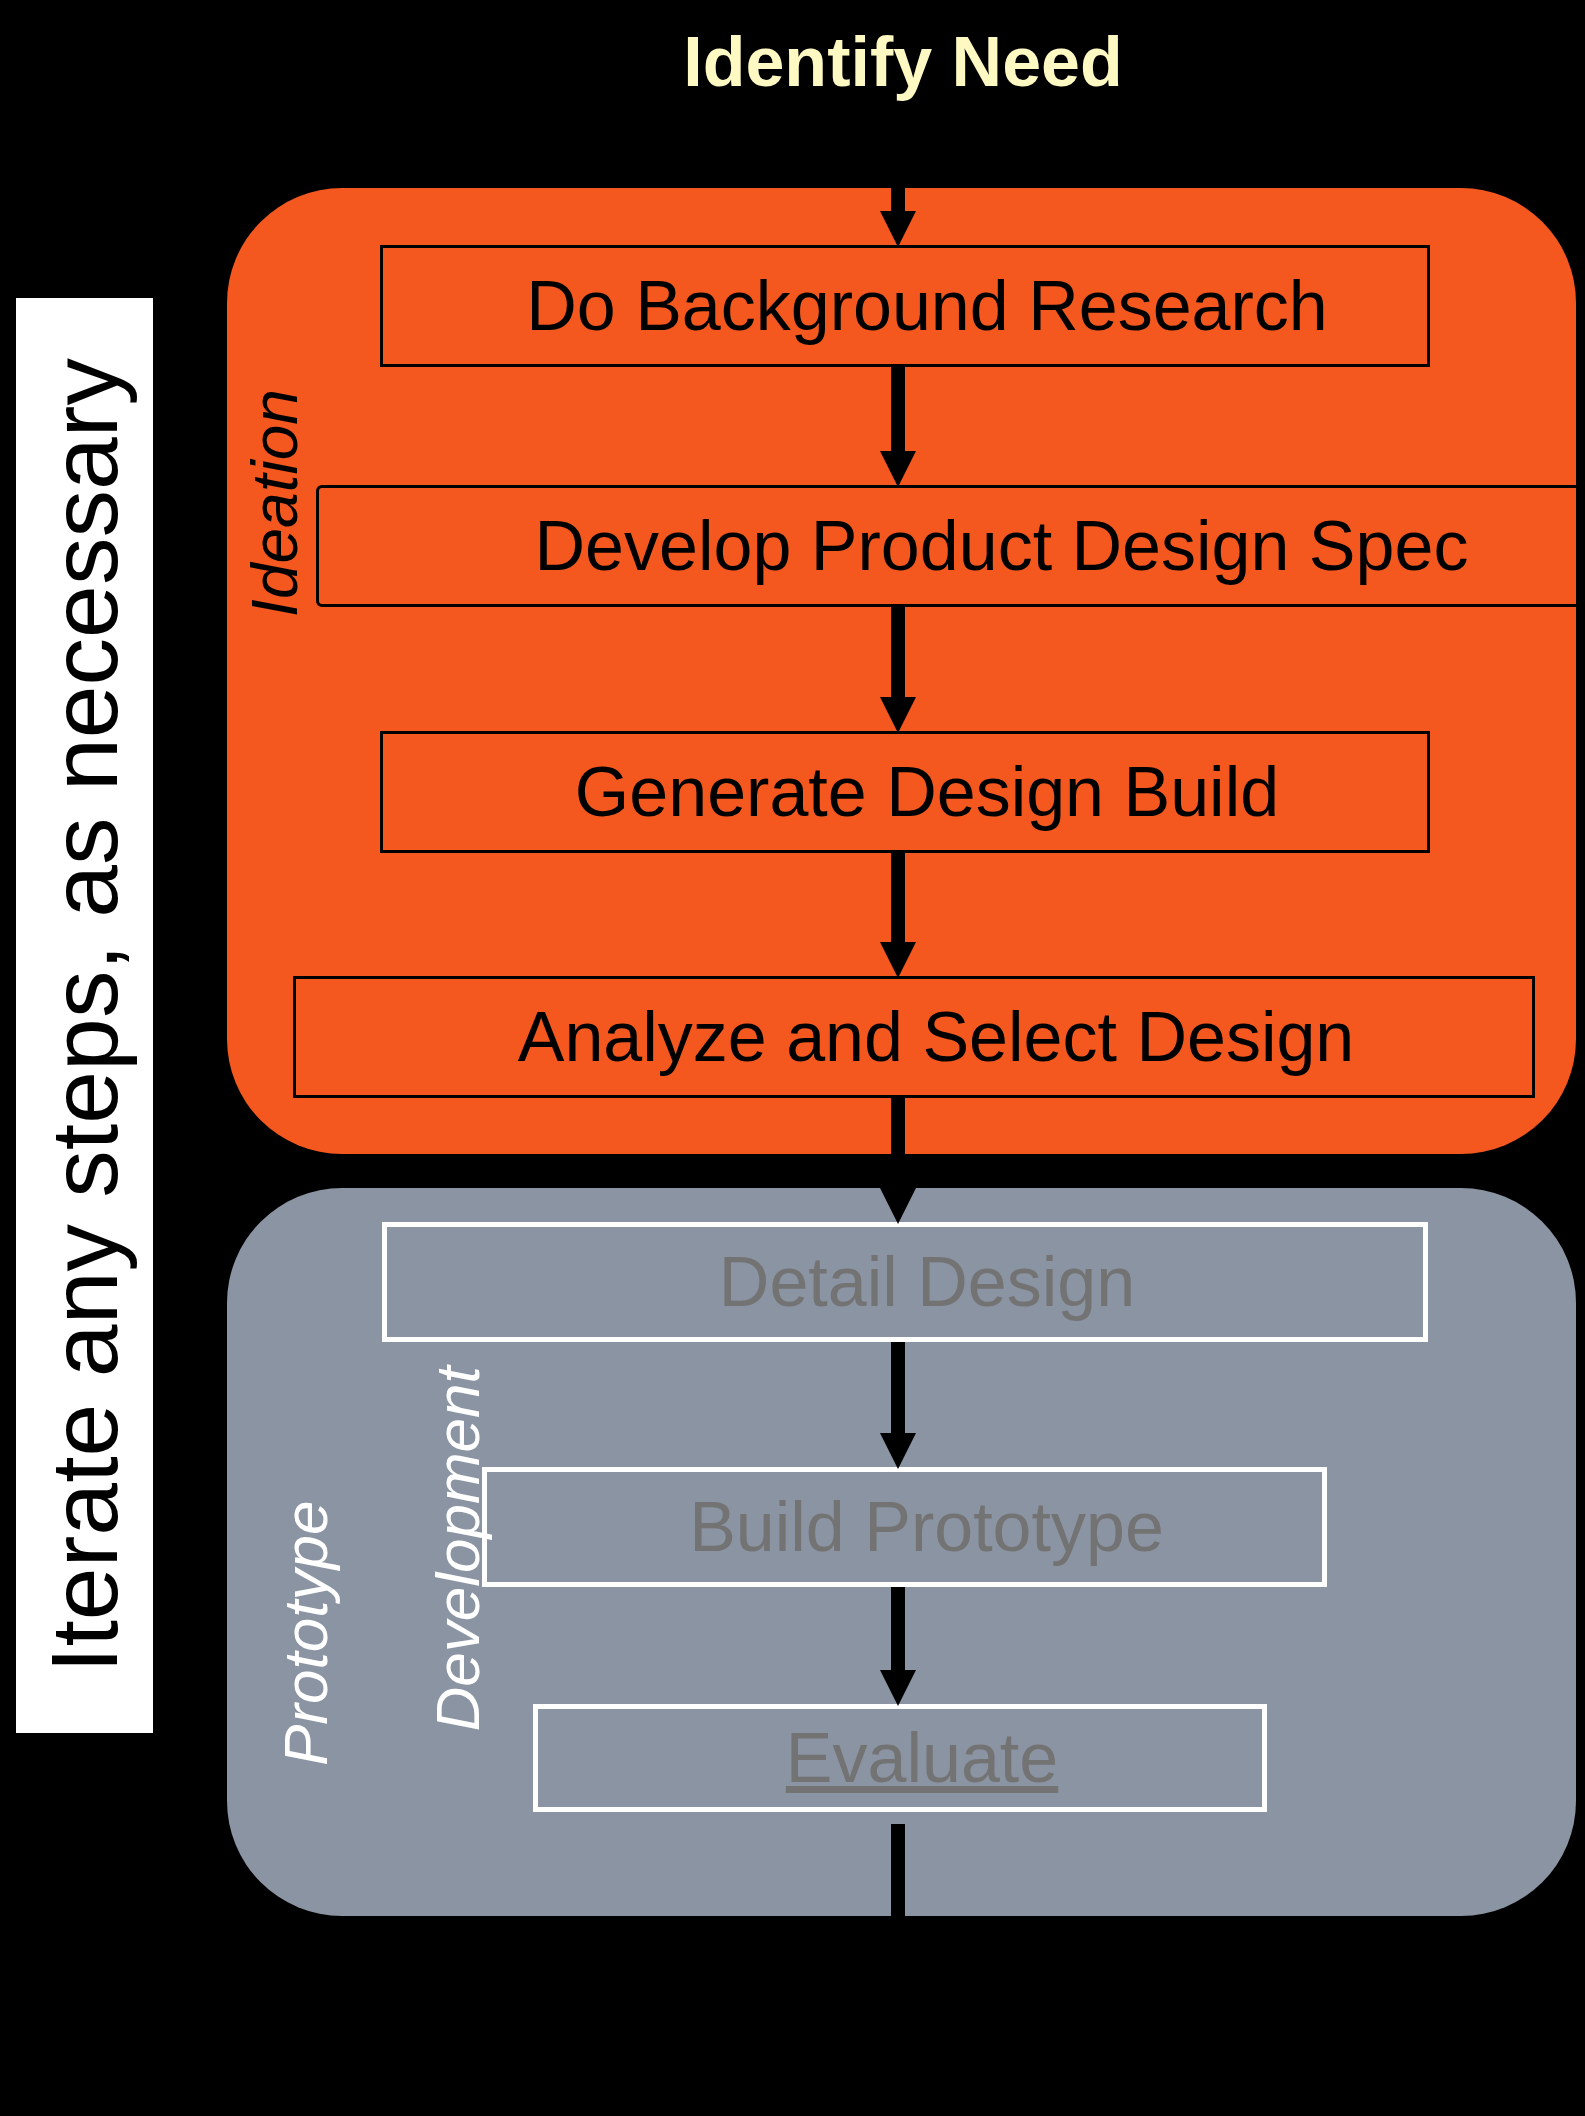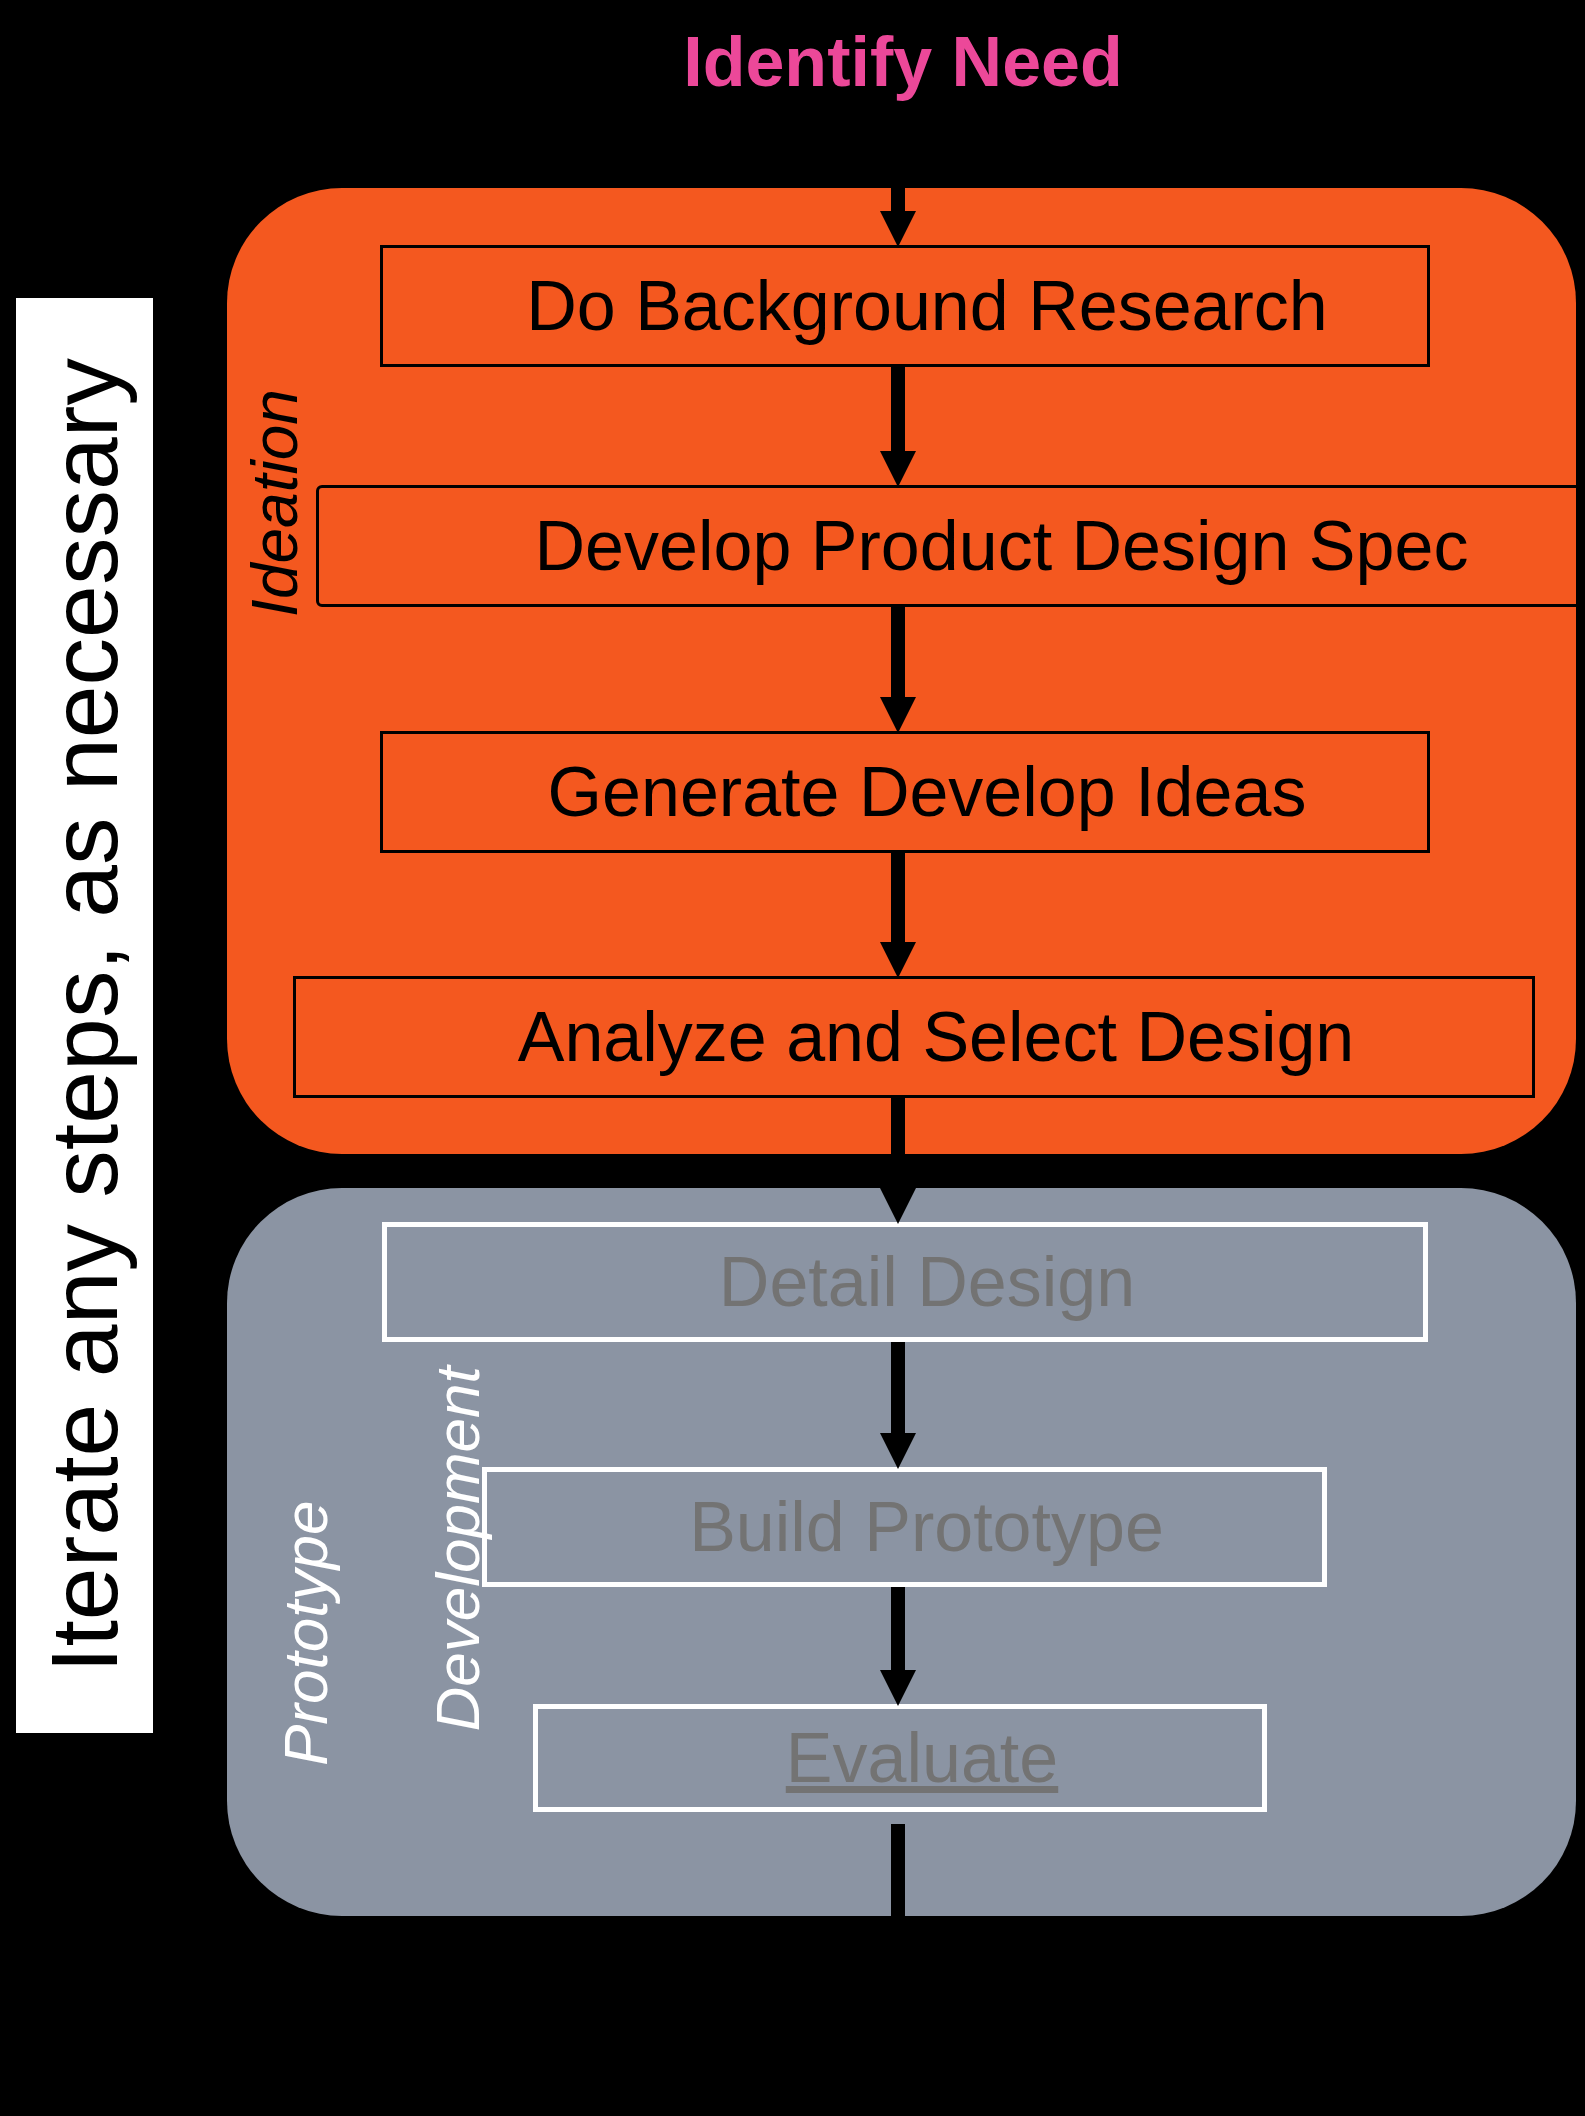--- a/index.html
+++ b/index.html
@@ -73,21 +73,21 @@
   .a4{top:1098px;height:126px;}
   .a5{top:1342px;height:127px;}
   .a6{top:1587px;height:119px;}
   .a7{top:1824px;height:92px;}
 </style>
 </head>
 <body>
 
 <div class="canvas">
 
-  <div class="title" style="color: #ec4899; text-align: center;">Identify Need</div>
+  <div class="title" style="color: #fef9c3; text-align: center;">Identify Need</div>
 
   <div class="arrow a0">
     <div class="shaft"></div>
     <div class="head"></div>
   </div>
 
   <div class="sidebar-bar" style="background-color: rgb(255, 255, 255);"></div>
   <div class="vtext sidebar-label">Iterate any steps, as necessary</div>
 
   <div class="panel panel-ideation" style="background-color: rgb(244, 88, 31);"></div>
@@ -100,21 +100,21 @@
     <div class="head"></div>
   </div>
 
   <div class="step step-orange s2">Develop Product Design Spec</div>
 
   <div class="arrow a2">
     <div class="shaft"></div>
     <div class="head"></div>
   </div>
 
-  <div class="step step-orange s3">Generate Develop Ideas</div>
+  <div class="step step-orange s3">Generate Design Build</div>
 
   <div class="arrow a3">
     <div class="shaft"></div>
     <div class="head"></div>
   </div>
 
   <div class="step step-orange s4">Analyze and Select Design</div>
 
   <div class="arrow a4">
     <div class="shaft"></div>

